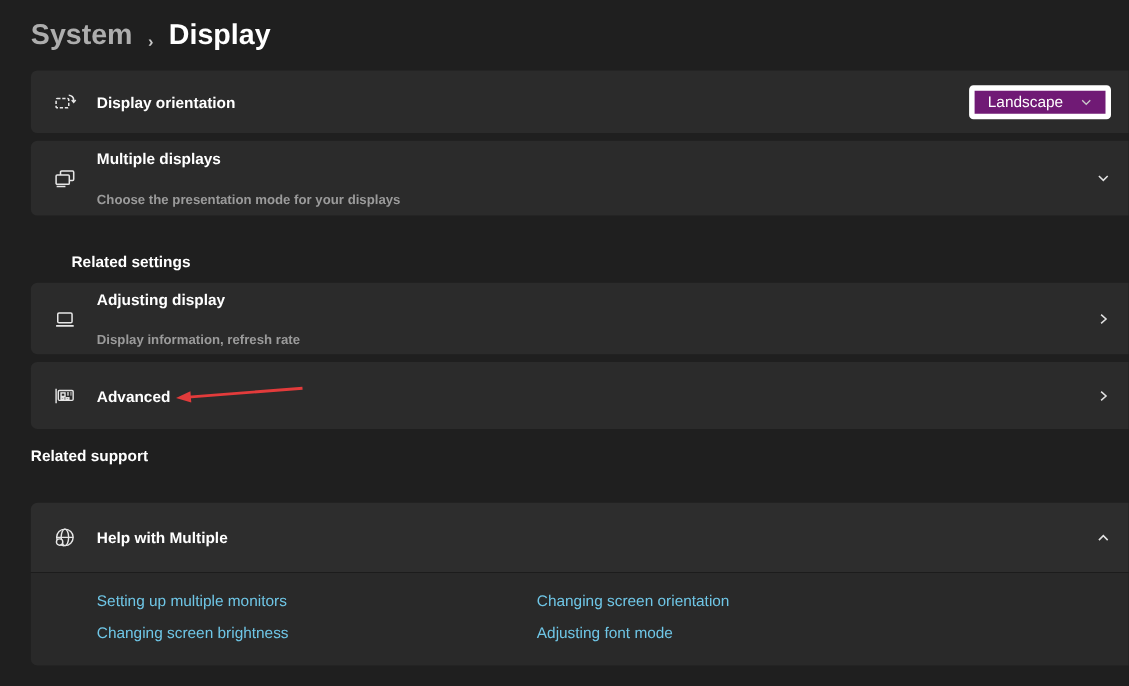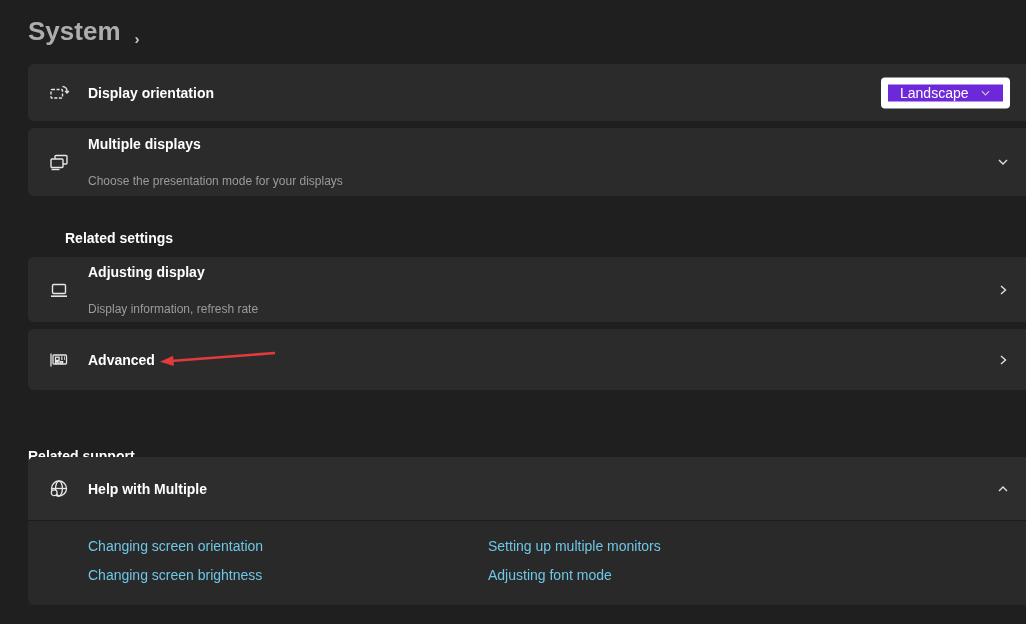--- a/index.html
+++ b/index.html
@@ -15,29 +15,29 @@
   .crumb-current{font-size:26px;font-weight:600;color:#ffffff;}
 
   .card{
     position:absolute;left:28px;right:-8px;
     background:#2b2b2b;border-radius:6px;
     display:flex;align-items:center;
   }
   .row-icon{width:22px;height:22px;margin-left:20px;flex:0 0 22px;display:flex;align-items:center;justify-content:center;}
   .row-text{margin-left:18px;display:flex;flex-direction:column;justify-content:center;}
   .row-title{font-size:14px;color:#ffffff;line-height:18px;font-weight:bold;}
-  .row-sub{font-size:12px;color:#9b9b9b;line-height:16px;margin-top:20px;}
+  .row-sub{font-size:12px;color:#9b9b9b;line-height:16px;margin-top:20px;font-weight:bold;}
   .row-chevron{position:absolute;right:24px;top:50%;transform:translateY(-50%);width:14px;height:14px;}
 
   .section-label{position:absolute;left:28px;font-size:14px;font-weight:700;color:#ffffff;}
 
   .dropdown{
     position:absolute;right:24px;top:50%;transform:translateY(-50%);
     width:129px;height:31px;box-sizing:border-box;
-    background:#6d28d9;border:7px solid #ffffff;border-radius:4px;
+    background:#701a75;border:5px solid #ffffff;border-radius:4px;
     display:flex;align-items:center;justify-content:space-between;
     padding:0 12px;cursor:pointer;
   }
   .dropdown-label{font-size:14px;color:#ffffff;}
 
   .help-header{
     position:absolute;left:28px;right:-8px;top:457px;height:64px;
     background:#2d2d2d;border-radius:6px 6px 0 0;
     display:flex;align-items:center;border-bottom:1px solid #1c1c1c;box-sizing:border-box;
   }
@@ -53,20 +53,21 @@
   .annotation{position:absolute;left:150px;top:340px;width:140px;height:40px;pointer-events:none;}
 
   svg{display:block;}
 </style>
 </head>
 <body>
 
 <div class="breadcrumb">
   <span class="crumb-parent">System</span>
   <span class="crumb-sep">›</span>
+  <span class="crumb-current">Display</span>
 </div>
 
 <div class="card" style="top:64px;height:57px;">
   <span class="row-icon">
     <svg width="22" height="22" viewBox="0 0 22 22" fill="none" stroke="#e6e6e6" stroke-width="1.4">
       <rect x="3" y="7.5" width="11.5" height="8.5" rx="1" stroke-dasharray="3 1.6"></rect>
       <path d="M14.5 4.5 a4.5 4.5 0 0 1 4.5 4.5 v1.5"></path>
       <path d="M17.2 9 l1.8 2 l1.8 -2" fill="none"></path>
     </svg>
   </span>
@@ -139,21 +140,21 @@
       <path d="M5 3 L9.5 7 L5 11" stroke="#e0e0e0" stroke-width="1.4" fill="none"></path>
     </svg>
   </span>
 </div>
 
 <svg class="annotation" viewBox="0 0 140 40">
   <line x1="125" y1="13" x2="21" y2="21" stroke="#e23b3b" stroke-width="2.6"></line>
   <polygon points="10,21.8 23.1,15.7 23.9,25.9" fill="#e23b3b"></polygon>
 </svg>
 
-<div class="section-label" style="top:406px;margin-top:42px;">Related support</div>
+<div class="section-label" style="top:406px;">Related support</div>
 
 <div class="help-header">
   <span class="row-icon">
     <svg width="22" height="22" viewBox="0 0 22 22" fill="none" stroke="#e6e6e6" stroke-width="1.3">
       <circle cx="11" cy="10.5" r="7.5"></circle>
       <ellipse cx="11" cy="10.5" rx="3.4" ry="7.5"></ellipse>
       <path d="M3.5 10.5 h15"></path>
       <circle cx="6.2" cy="14.8" r="2.9" fill="#2d2d2d"></circle>
       <path d="M8.3 17 l1.6 1.6"></path>
     </svg>
@@ -162,17 +163,17 @@
     <span class="row-title">Help with Multiple</span>
   </span>
   <span class="row-chevron">
     <svg width="14" height="14" viewBox="0 0 14 14">
       <path d="M3 9 L7 5 L11 9" stroke="#e0e0e0" stroke-width="1.4" fill="none"></path>
     </svg>
   </span>
 </div>
 
 <div class="help-content">
+  <span class="help-link">Setting up multiple monitors</span>
   <span class="help-link">Changing screen orientation</span>
-  <span class="help-link">Setting up multiple monitors</span>
   <span class="help-link">Changing screen brightness</span>
   <span class="help-link">Adjusting font mode</span>
 </div>
 
 </body></html>

